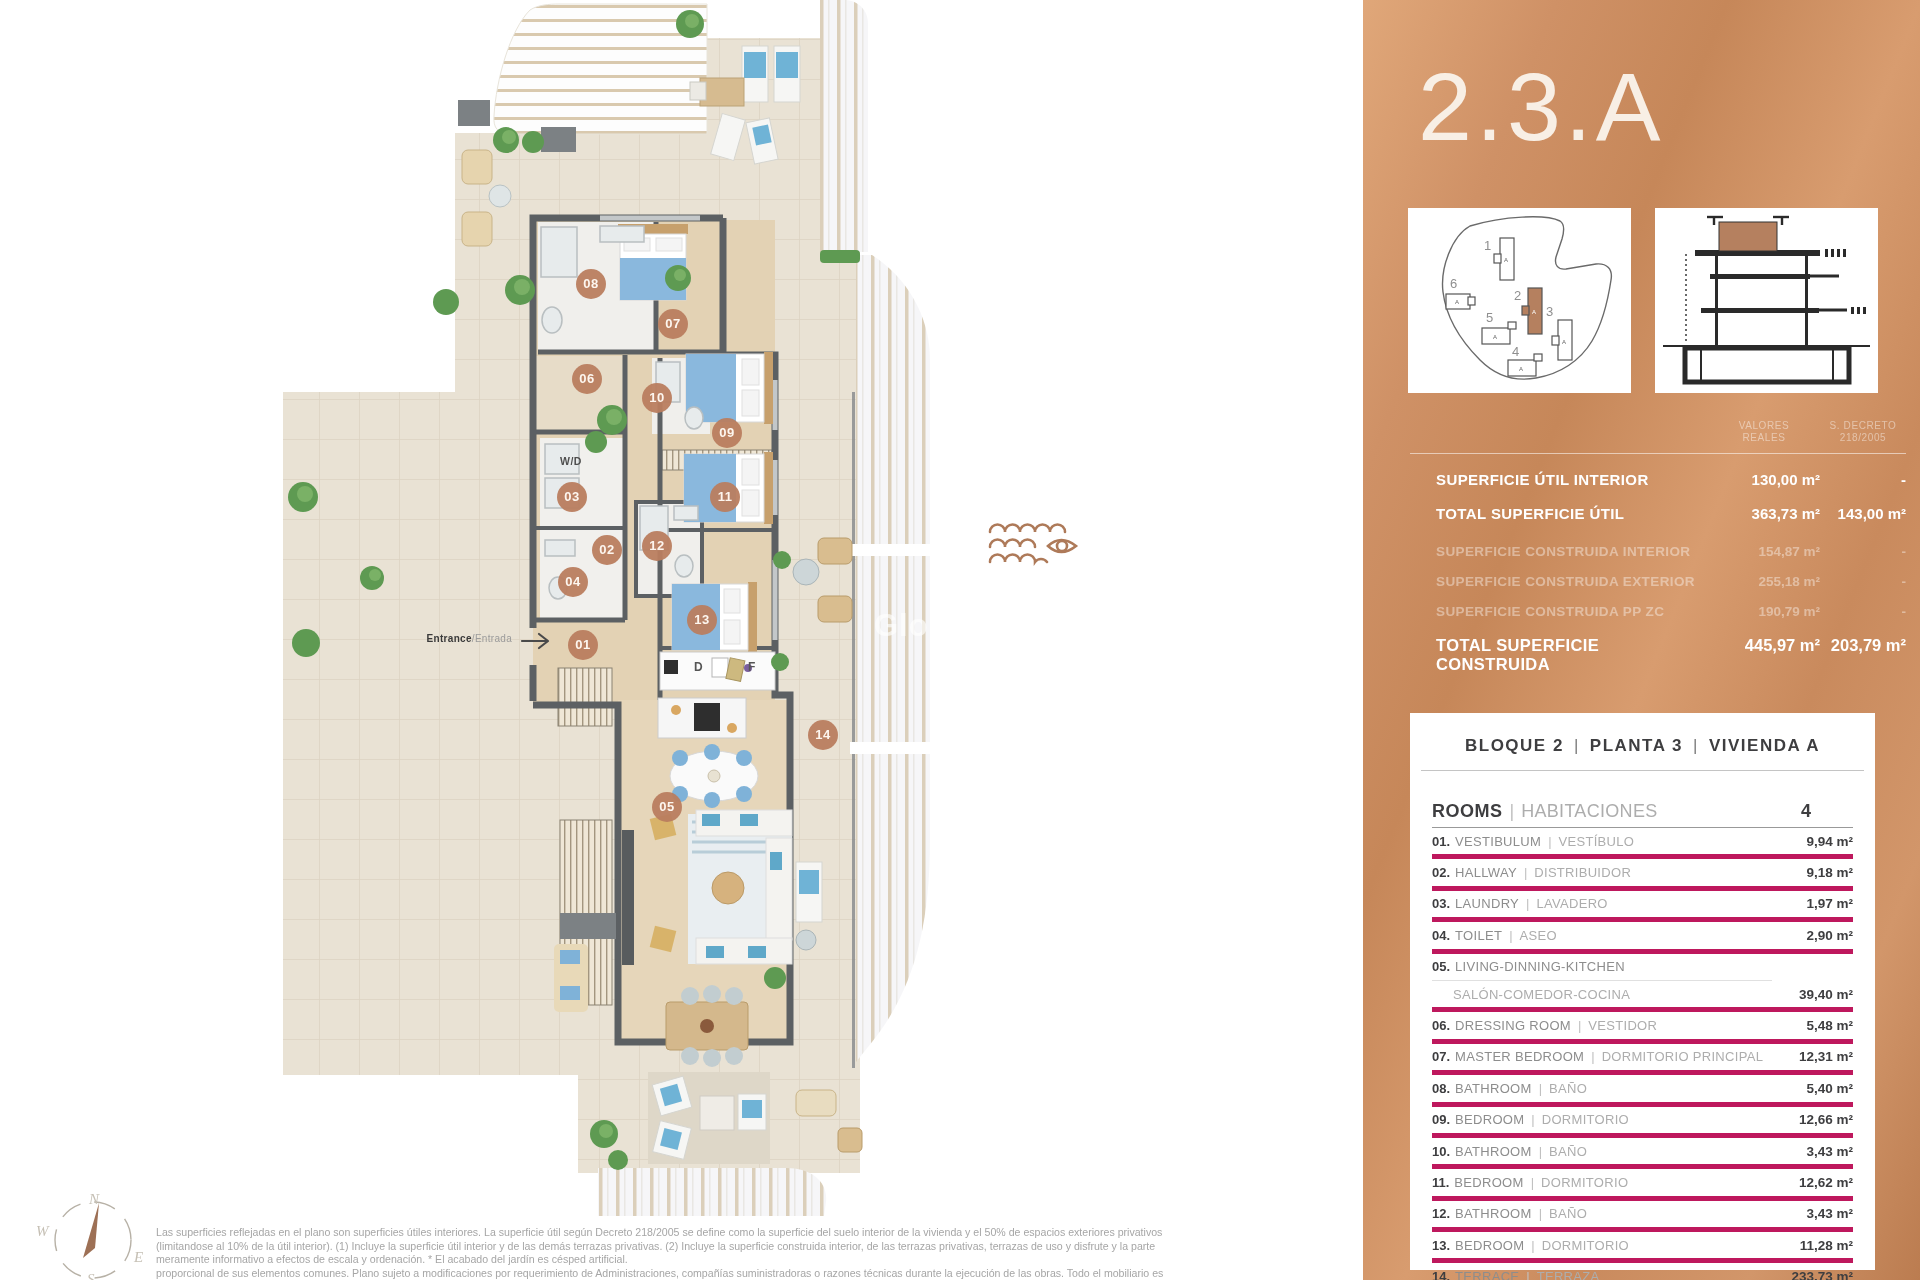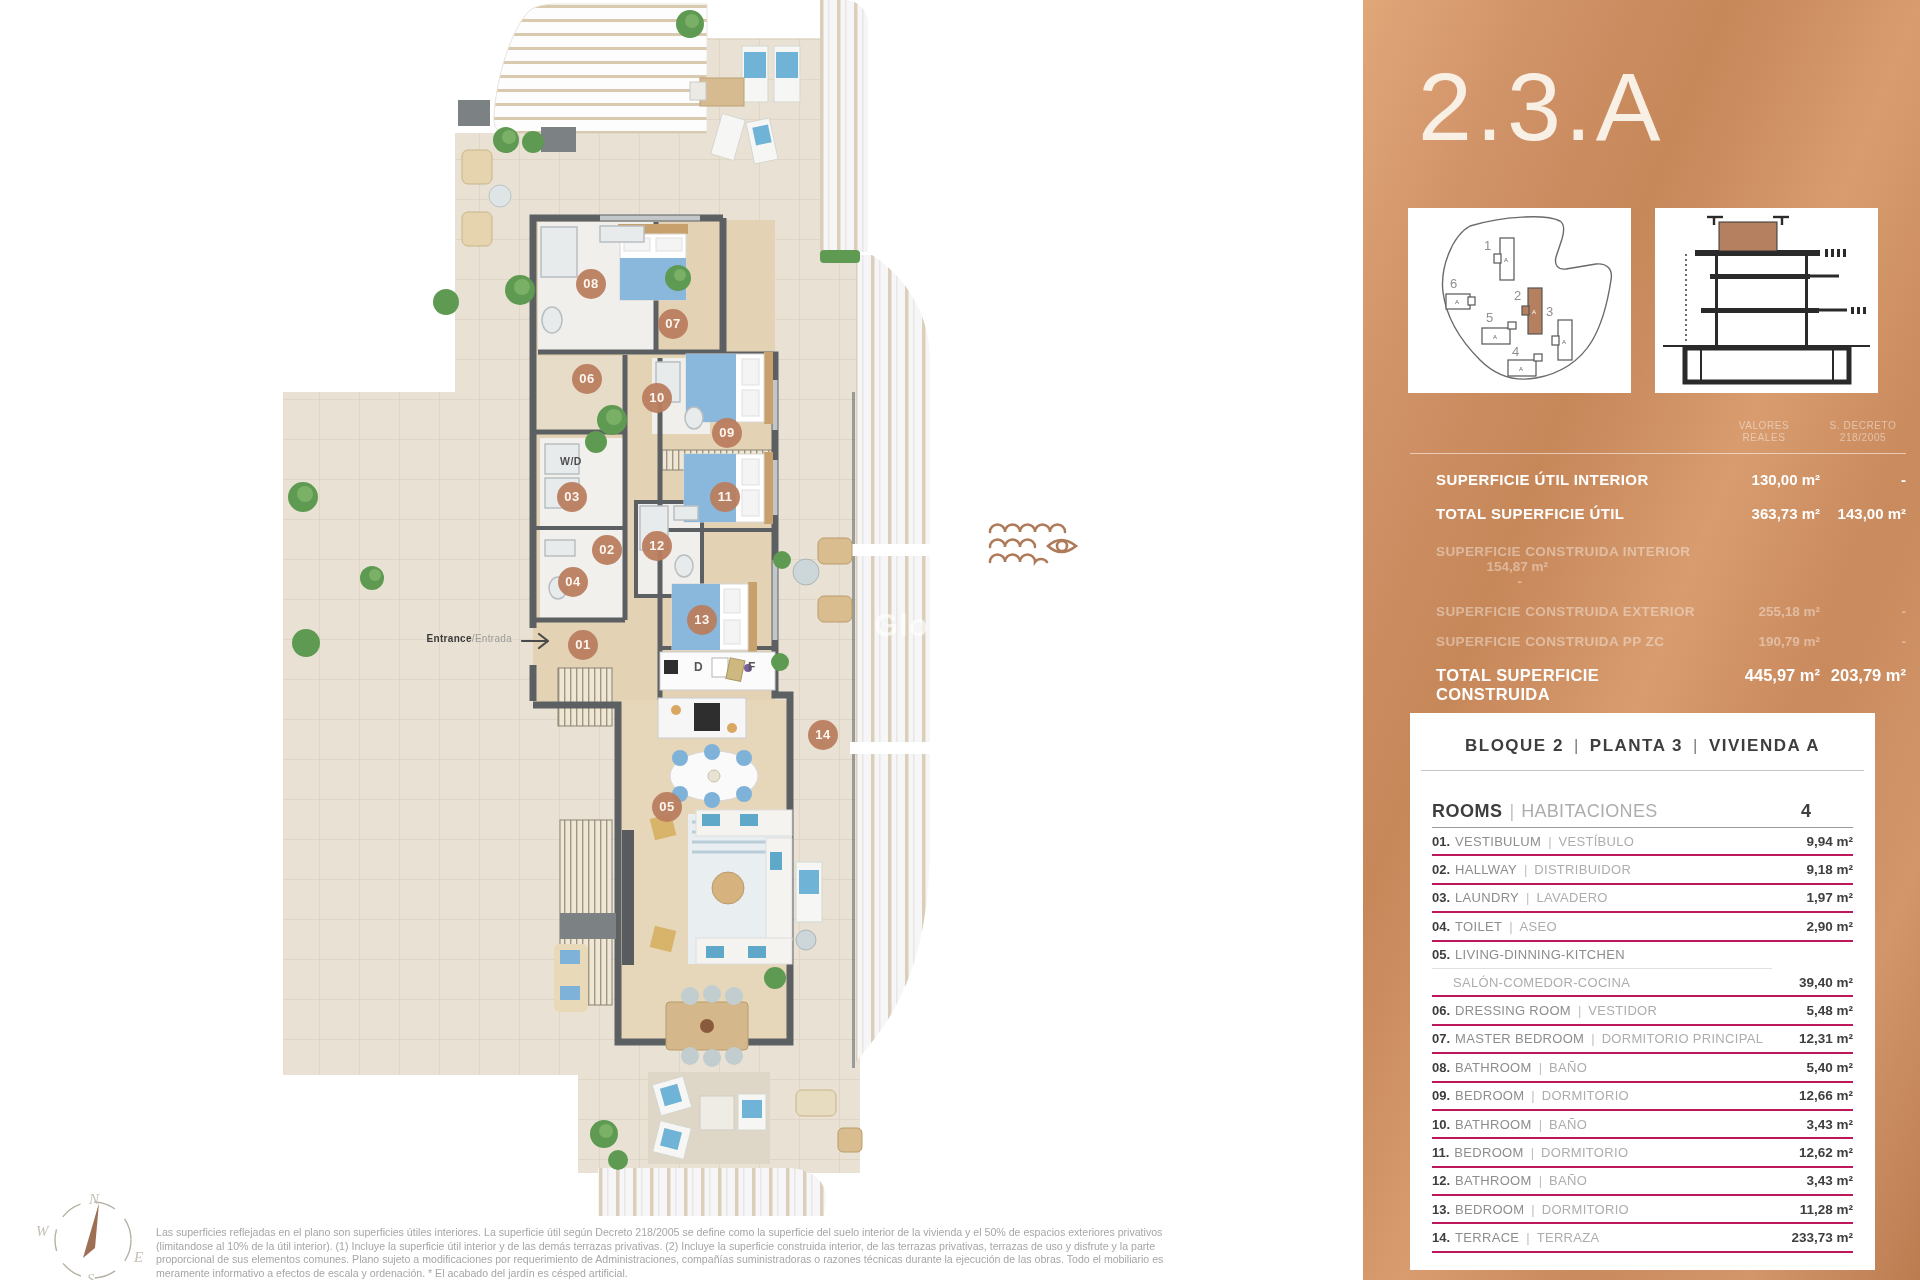--- a/index.html
+++ b/index.html
@@ -35,34 +35,34 @@
   .st{position:absolute;left:0;top:420px;width:557px;color:#fff;}
   .st-row{display:flex;align-items:baseline;padding:0 14px 0 73px;}
   .st-l{flex:1;letter-spacing:.4px;}
   .st-v1{width:112px;text-align:right;}
   .st-v2{width:86px;text-align:right;}
   .st-head{font-size:10px;line-height:12px;color:rgba(255,255,255,.45);letter-spacing:.6px;}
   .st-head .st-v1,.st-head .st-v2{text-align:center;}
   .st-hr{height:1px;background:rgba(255,255,255,.55);margin:9px 14px 0 47px;}
   .st-row.b{font-weight:700;font-size:15px;margin-top:17px;}
   .st-row.dim{font-weight:600;font-size:13.5px;color:rgba(255,255,255,.40);margin-top:15px;}
-  .st-row.r3{margin-top:22px;flex-direction:column;}
+  .st-row.r3{margin-top:22px;}
   .st-row.big{font-size:16.5px;}
   
   .room-card{position:absolute;left:47px;top:713px;width:465px;height:557px;background:#fff;color:#3e3e40;}
   .rc-title{margin-top:23px;text-align:center;font-weight:700;font-size:17px;letter-spacing:1.5px;
             color:#3e3e40;}
   .rc-title .sep{color:#7c7c7c;font-weight:400;padding:0 10px;}
   .rc-hr{height:1px;background:#c4c4c4;margin:14px 11px 0 11px;}
   .rc-table{margin:25px 22px 0 22px;font-size:13px;}
   .rc-head{display:flex;align-items:center;height:31px;border-bottom:1.5px solid #999;
            font-size:18px;}
   .rc-head .h-en{font-weight:700;color:#3e3e40;letter-spacing:.5px;}
   .rc-head .h-count{margin-left:auto;font-weight:700;margin-right:42px;}
-  .rc-row{display:flex;align-items:center;height:26.4px;border-bottom:2px solid #be185d;}
+  .rc-row{display:flex;align-items:center;height:26.4px;border-bottom:5px solid #be185d;}
   .rc-row.noline{border-bottom:none;}
   .num{font-weight:700;color:#3e3e40;margin-right:5px;}
   .en{color:#8d8d8d;letter-spacing:.3px;}
   .pipe{color:#c0c0c0;margin:0 7px;}
   .es{color:#adadad;letter-spacing:.3px;}
   .area{margin-left:auto;font-weight:700;color:#3e3e40;font-size:13.5px;}
   .partial{height:1px;background:#e0e0e0;width:340px;}
   .row5b{padding-left:21px;}
 </style>
 </head>
@@ -361,22 +361,22 @@
     <path d="M71,25 L55,80 L67,70 Z" fill="#9d7055"></path>
     <text x="61" y="26" font-family="Liberation Serif,serif" font-style="italic" font-size="15" fill="#c6c0b5">N</text>
     <text x="8" y="58" font-family="Liberation Serif,serif" font-style="italic" font-size="15" fill="#c6c0b5">W</text>
     <text x="106" y="84" font-family="Liberation Serif,serif" font-style="italic" font-size="15" fill="#c6c0b5">E</text>
     <text x="59" y="106" font-family="Liberation Serif,serif" font-style="italic" font-size="15" fill="#c6c0b5">S</text>
   </svg>
 
   <div class="disclaimer">
     <div>Las superficies reflejadas en el plano son superficies útiles interiores. La superficie útil según Decreto 218/2005 se define como la superficie del suelo interior de la vivienda y el 50% de espacios exteriores privativos</div>
     <div>(limitandose al 10% de la útil interior). (1) Incluye la superficie útil interior y de las demás terrazas privativas. (2) Incluye la superficie construida interior, de las terrazas privativas, terrazas de uso y disfrute y la parte</div>
+    <div>meramente informativo a efectos de escala y ordenación. * El acabado del jardín es césped artificial.</div>
     <div>proporcional de sus elementos comunes. Plano sujeto a modificaciones por requerimiento de Administraciones, compañías suministradoras o razones técnicas durante la ejecución de las obras. Todo el mobiliario es</div>
-    <div>meramente informativo a efectos de escala y ordenación. * El acabado del jardín es césped artificial.</div>
   </div>
 
   <div class="panel">
     <div class="unit-title">2.3.A</div>
 
     <div class="card c1">
       <svg width="223" height="185" viewBox="0 0 223 185">
         <path d="M62,18 C95,8 138,6 152,13 C157,16 156,24 154,31 L148,49 C146,57 150,62 158,61 L188,56 C199,55 205,61 203,72 C200,92 194,116 184,133 C172,153 152,166 128,170 C106,174 88,168 72,152 C52,132 38,108 35,84 C32,60 44,28 62,18 Z" fill="#ffffff" stroke="#6a6a6a" stroke-width="1.4"></path>
         <g fill="#ffffff" stroke="#555555" stroke-width="1.2">
           <rect x="92" y="30" width="14" height="42"></rect>

